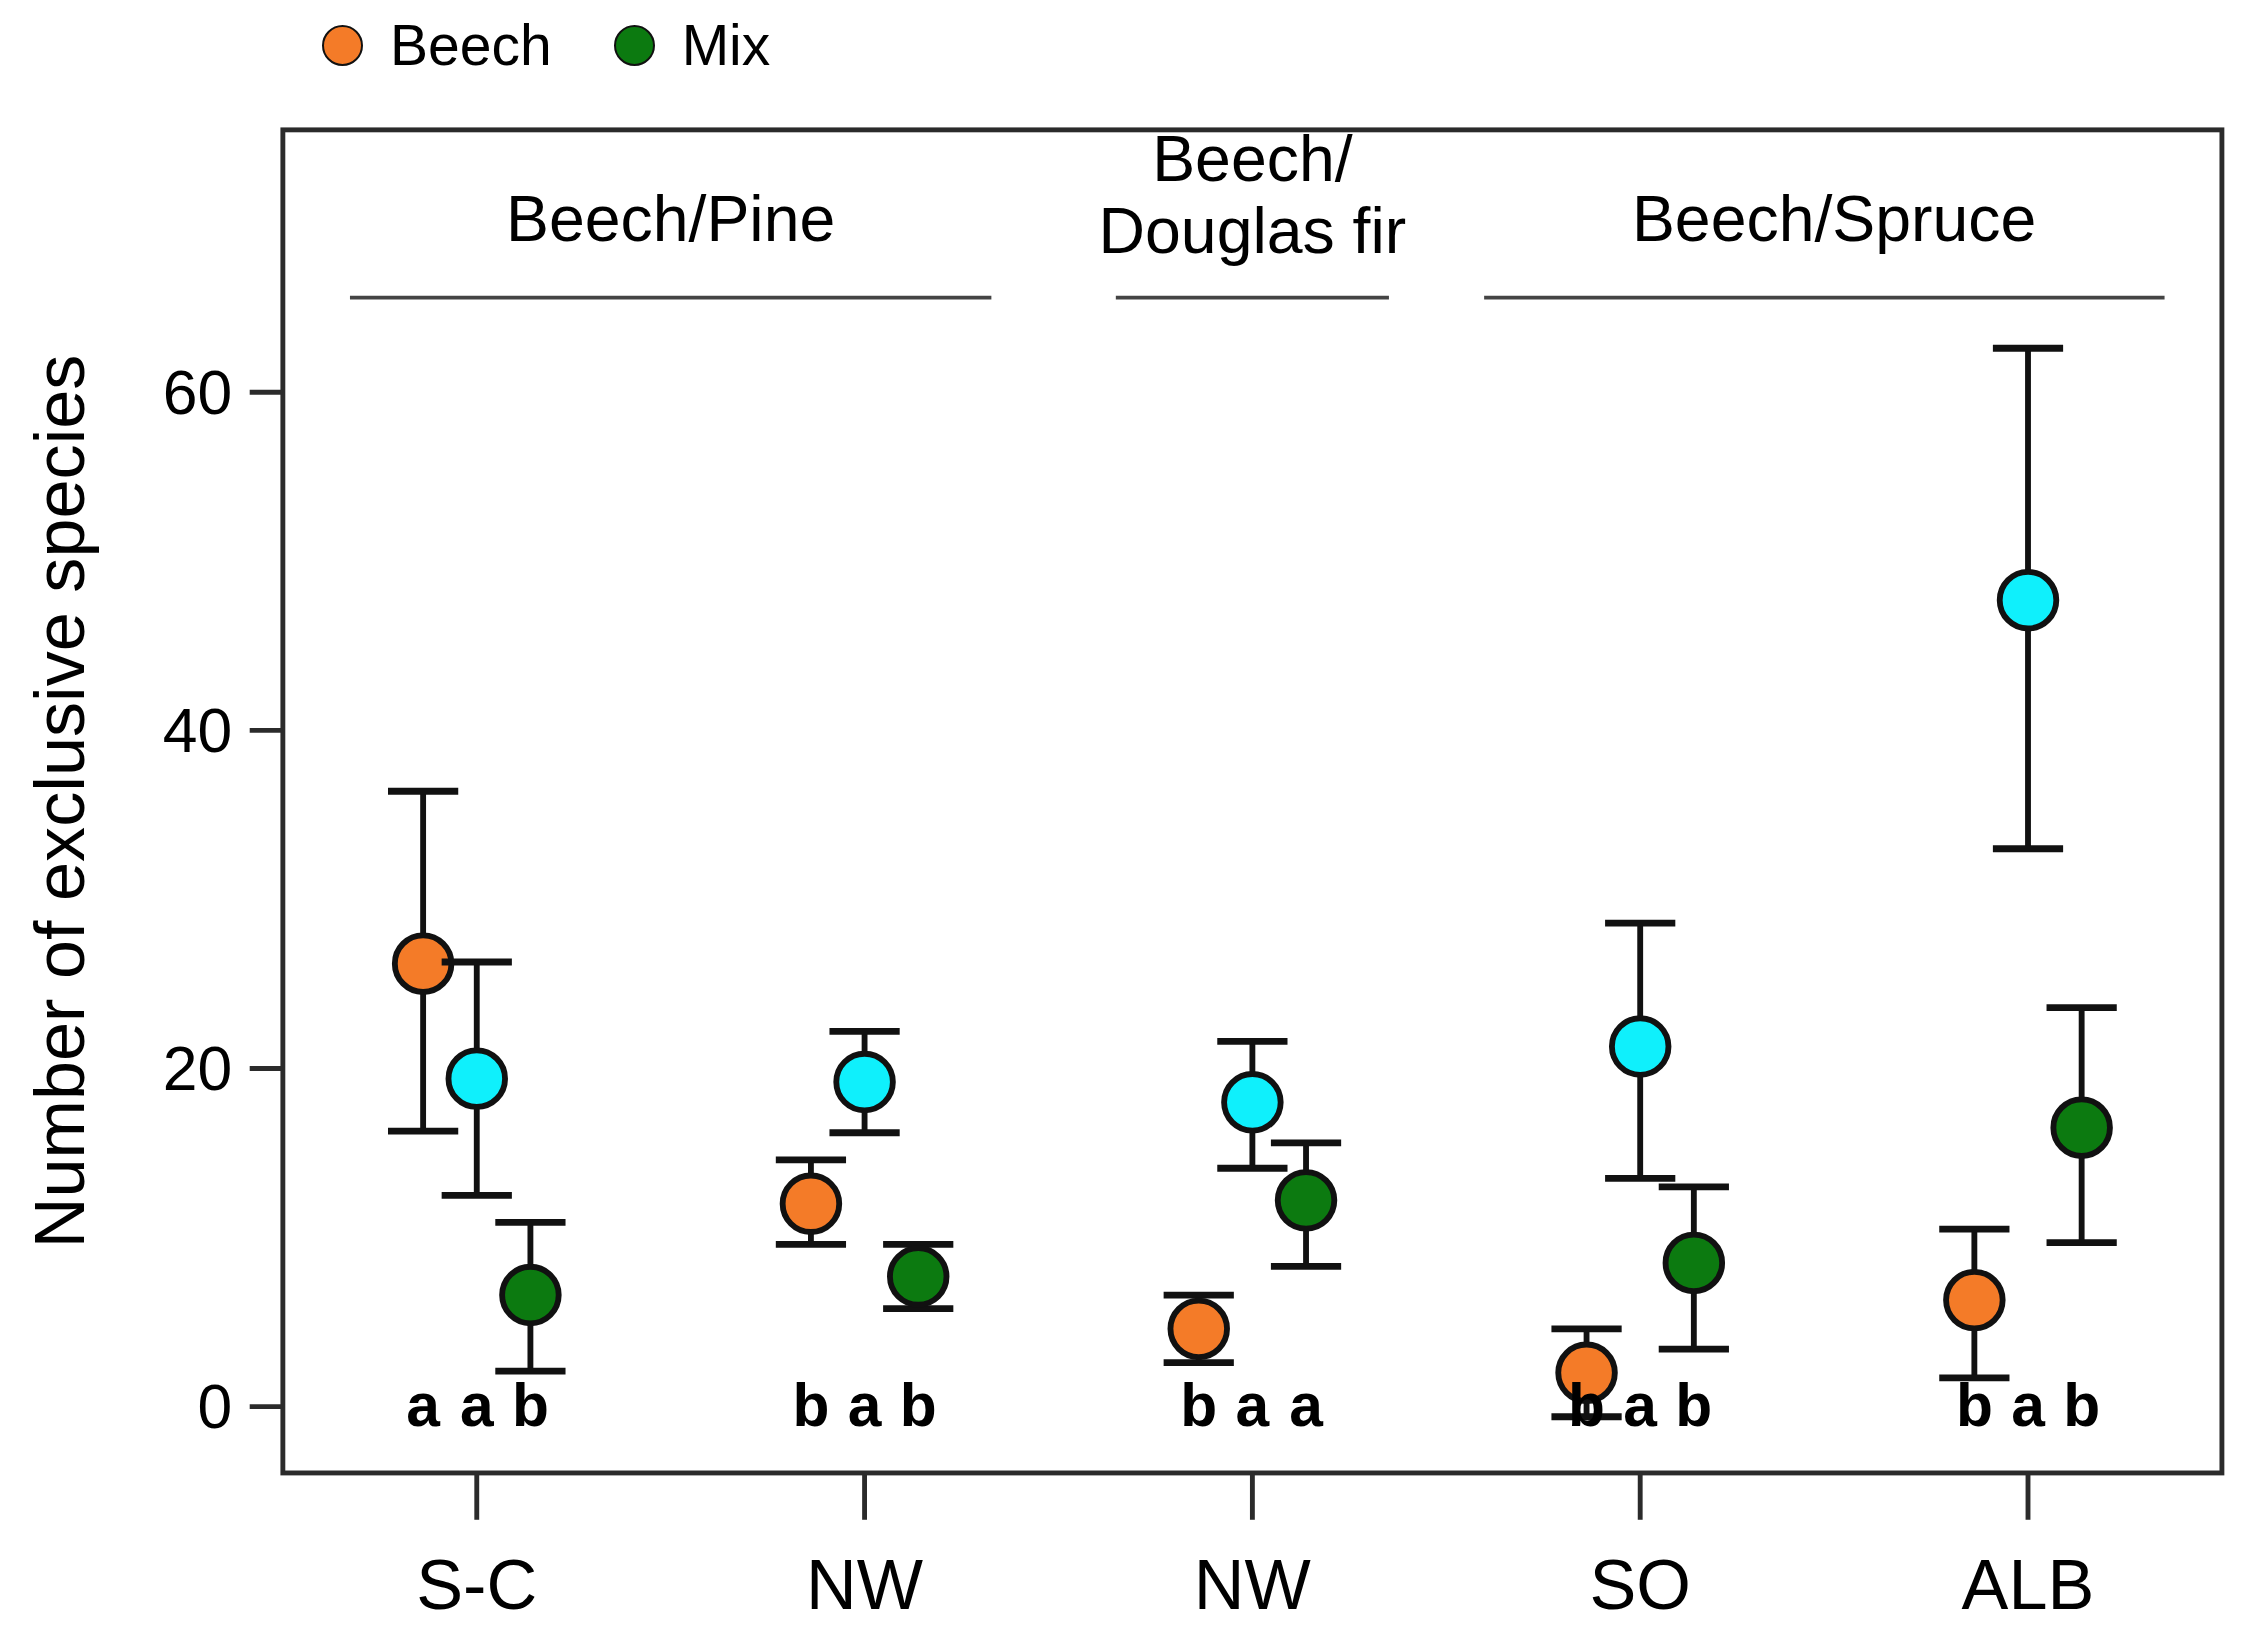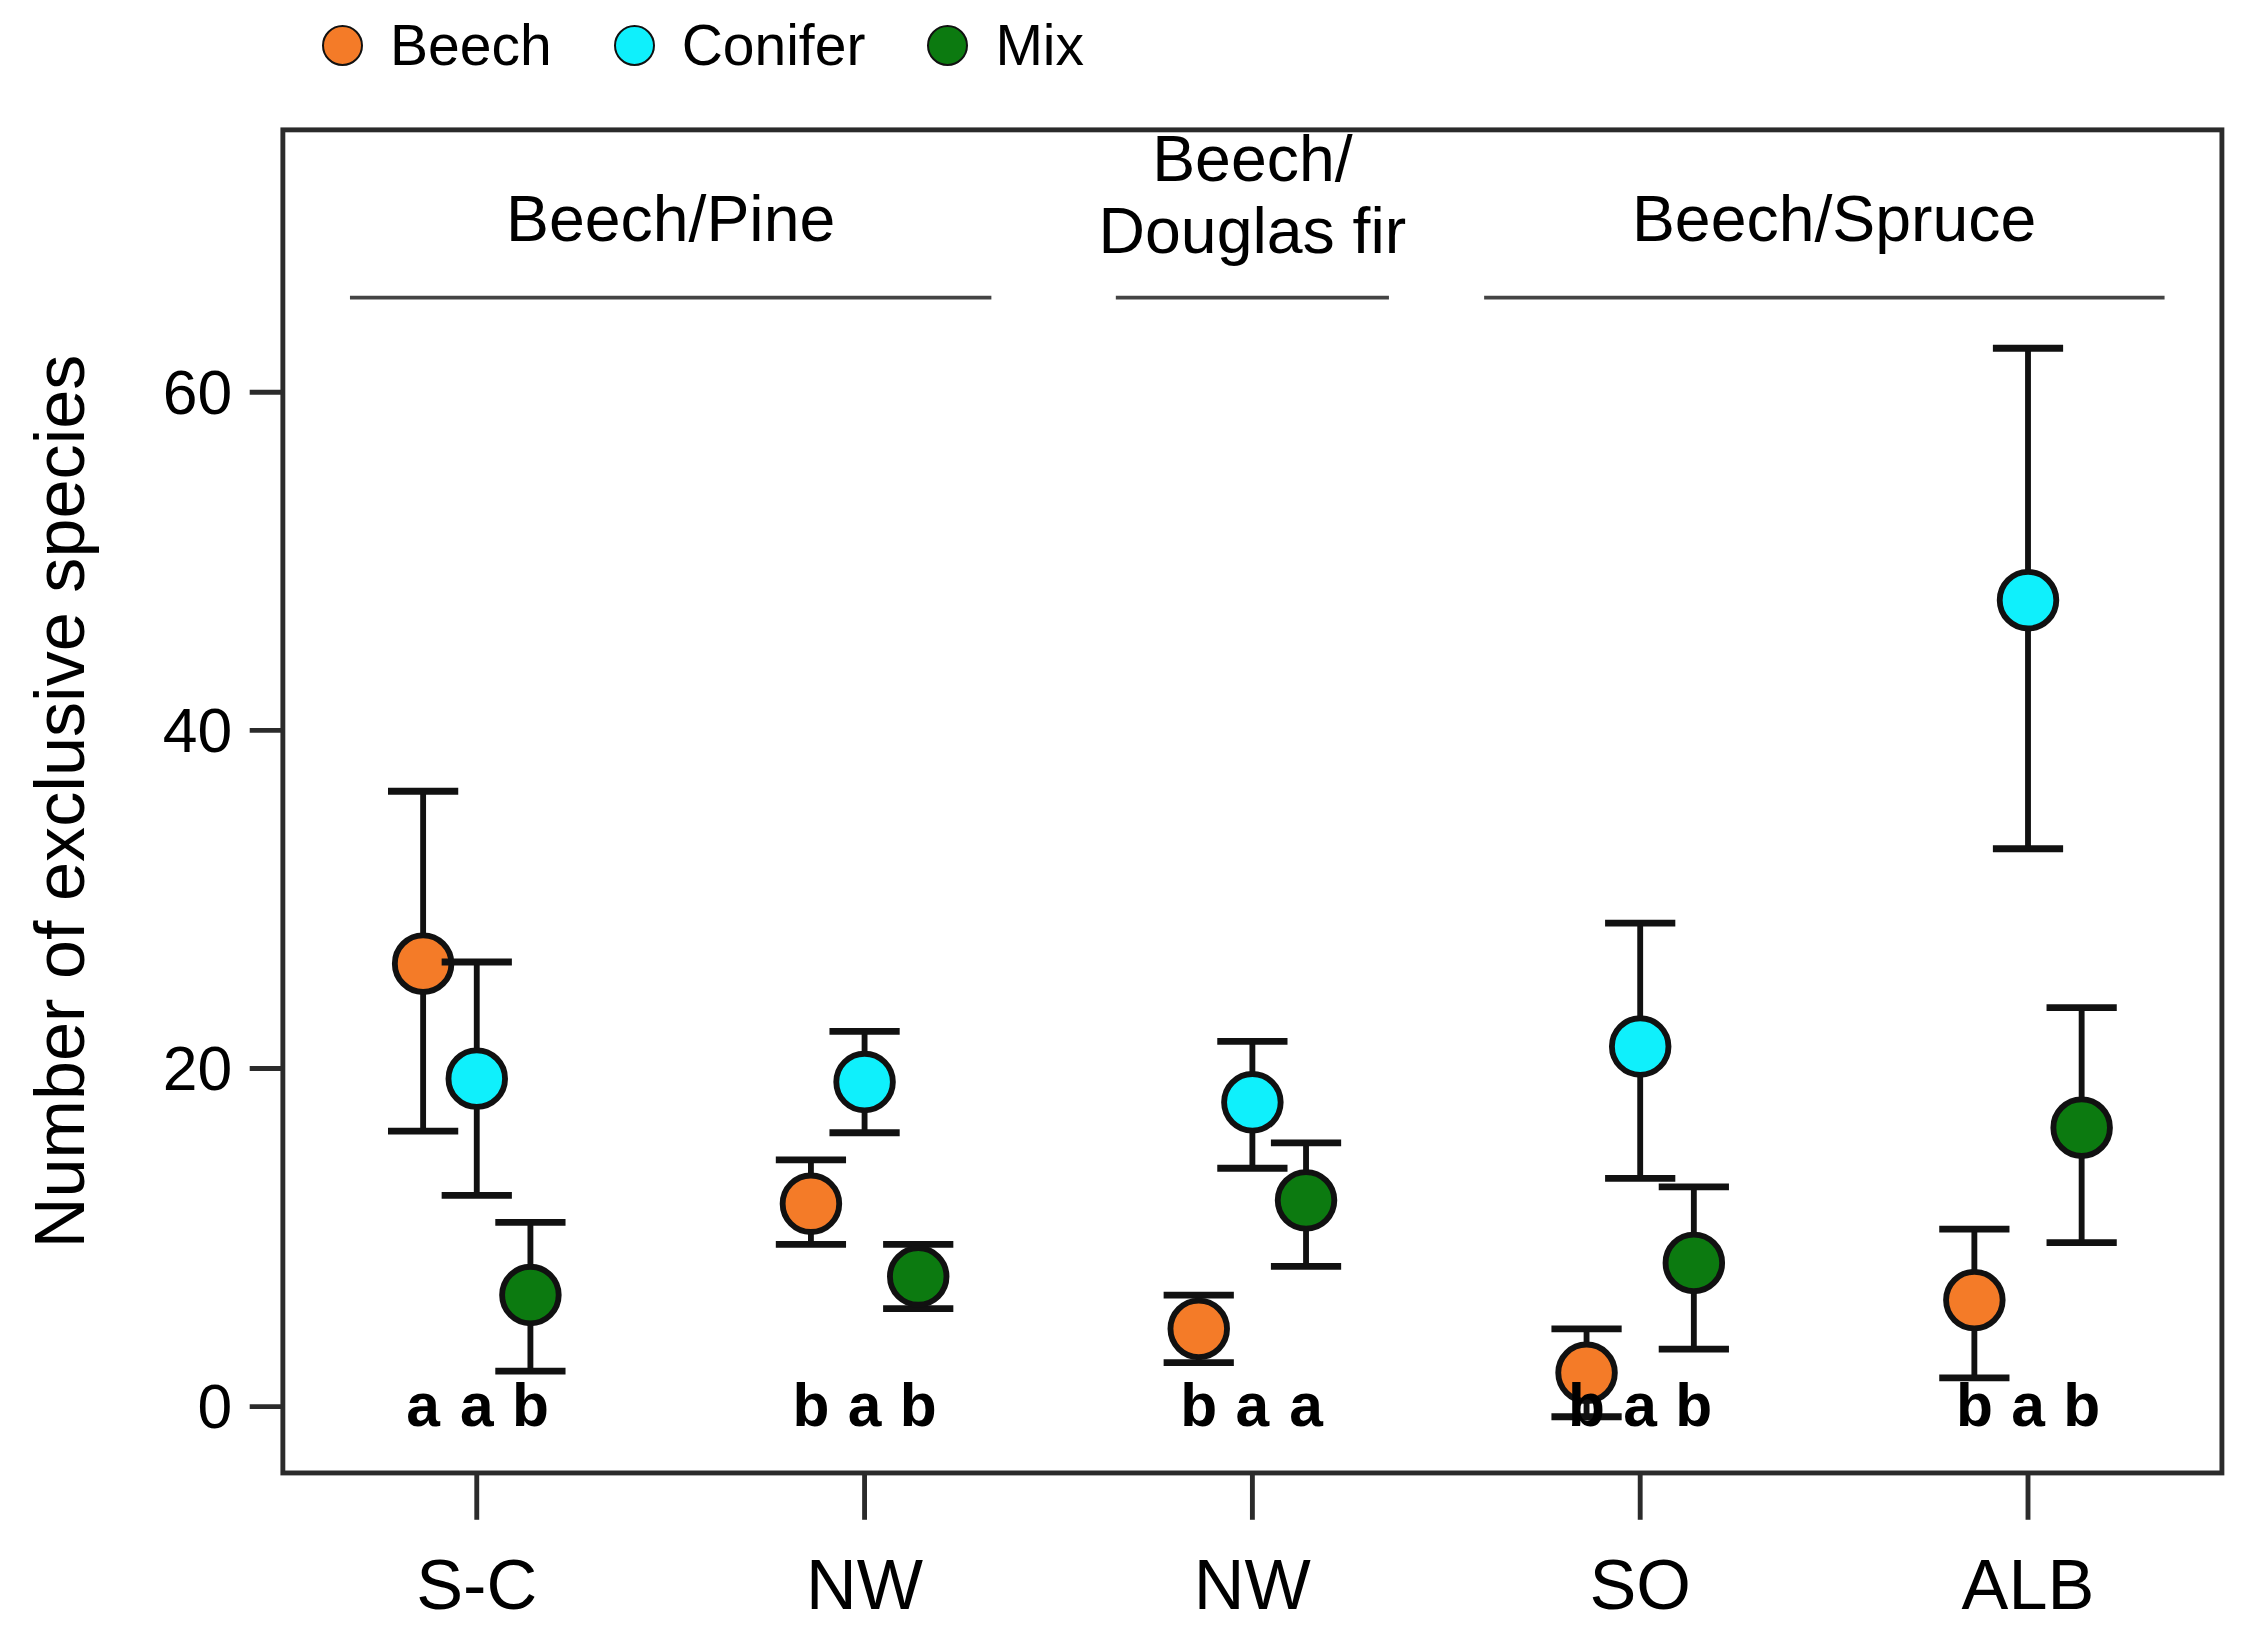--- a/index.html
+++ b/index.html
@@ -15,24 +15,20 @@
 </head>
 <body>
 
 <div id="root">
 
   <div class="legend">
     <div class="legend-inner" id="legend-inner">
         <div class="legend-item">
           <span class="legend-dot" style="background: rgb(244, 123, 40);"></span>
           <span class="legend-label">Beech</span>
-        </div>
-        <div class="legend-item">
-          <span class="legend-dot" style="background: rgb(15, 240, 252);"></span>
-          <span class="legend-label">Conifer</span>
         </div>
         <div class="legend-item">
           <span class="legend-dot" style="background: rgb(12, 122, 16);"></span>
           <span class="legend-label">Mix</span>
         </div>
       </div>
   </div>
 
   <svg id="plot" width="2258" height="1635" viewBox="0 0 2315 1676">
       <rect x="290" y="133" width="1988" height="1377" fill="none" stroke="#2b2b2b" stroke-width="5"></rect>

